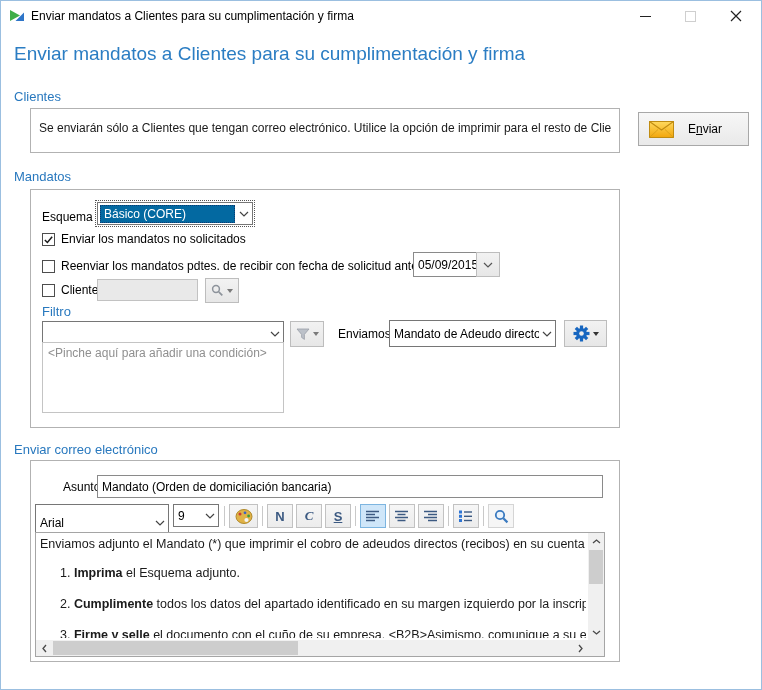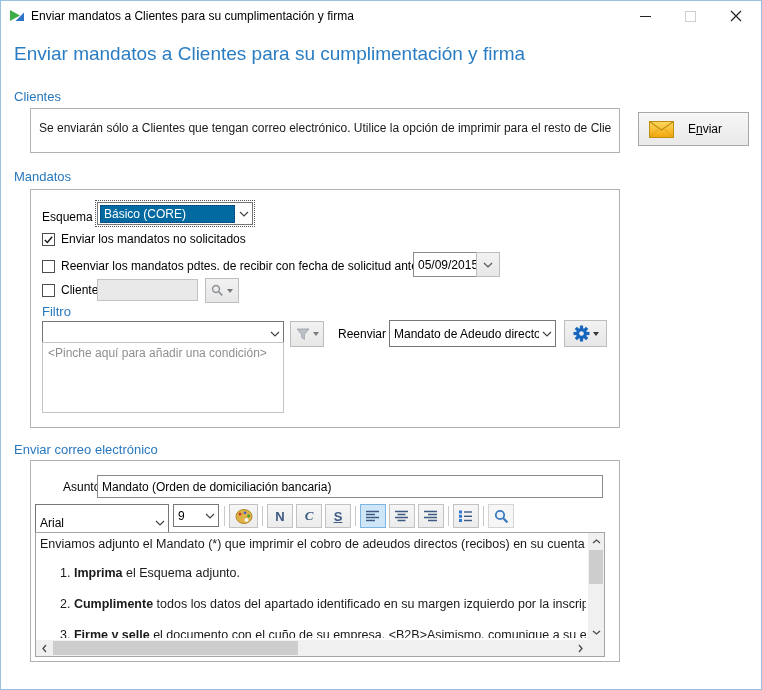--- a/index.html
+++ b/index.html
@@ -160,21 +160,21 @@
           <polyline points="1,1 5,5 9,1" fill="none" stroke="#444" stroke-width="1.2"></polyline>
         </svg>
       </span>
   </div>
   <div class="toolbtn" style="left:289px;top:320px;width:34px;height:26px;">
     <svg width="14" height="13" viewBox="0 0 14 13">
       <path d="M1,1 h12 l-4.6,5.4 v5 l-2.8,-2 v-3 Z" fill="#bcc1c9" stroke="#9aa0a8" stroke-width="0.8"></path>
     </svg>
     <span class="caret"></span>
   </div>
-  <div class="field-label" style="left:337px;top:326px;">Reenviar</div>
+  <div class="field-label" style="left:337px;top:326px;">Enviamos</div>
   <div class="combo" style="left:388px;top:319px;width:167px;height:27px;">
     <span class="val">Mandato de Adeudo directo SEI</span>
     <span class="chev">
         <svg width="10" height="6" viewBox="0 0 10 6">
           <polyline points="1,1 5,5 9,1" fill="none" stroke="#444" stroke-width="1.2"></polyline>
         </svg>
       </span>
   </div>
   <div class="toolbtn" style="left:563px;top:319px;width:43px;height:27px;">
     <svg width="17" height="17" viewBox="-8.5 -8.5 17 17">

